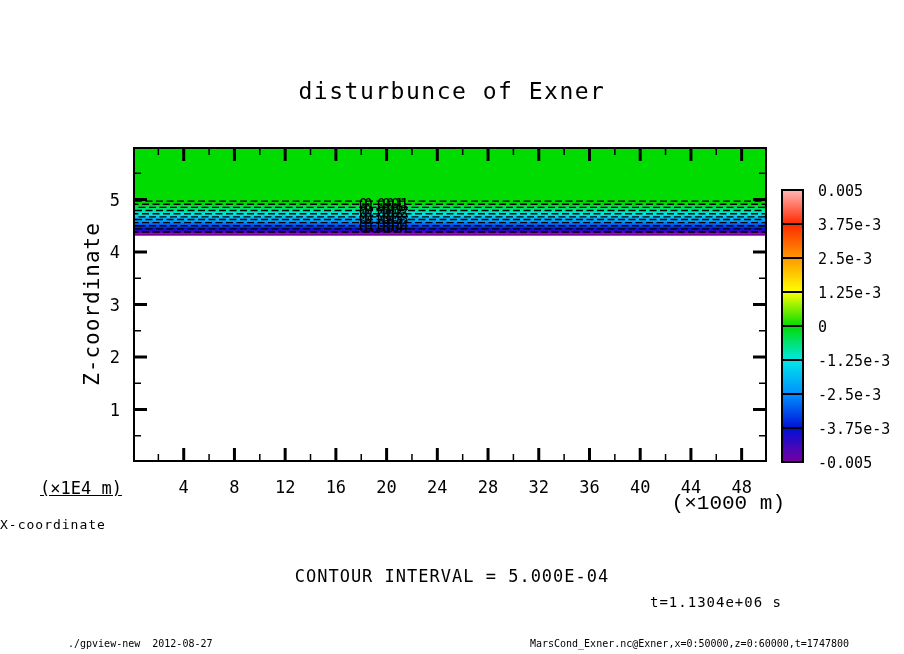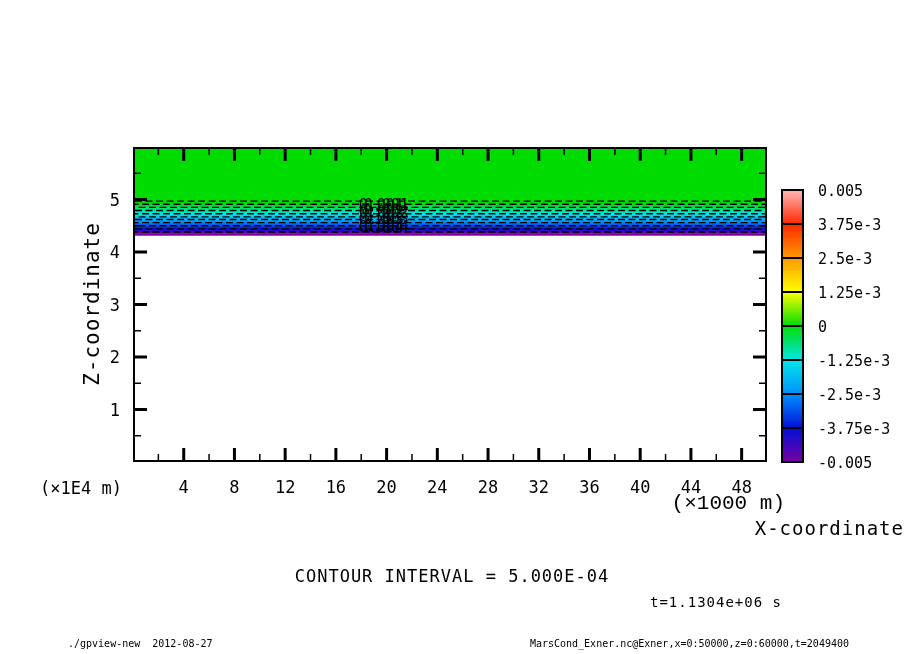--- a/index.html
+++ b/index.html
@@ -1,35 +1,36 @@
 <!DOCTYPE html>
 <html><head>
 <meta charset="utf-8">
 <style>
   html,body{margin:0;padding:0;background:#fff;}
   .canvas{position:relative;width:904px;height:654px;background:#ffffff;overflow:hidden;
           font-family:"DejaVu Sans Mono", monospace;color:#000;}
   .abs{position:absolute;white-space:pre;}
   .chart-title{left:0;top:78px;width:904px;text-align:center;font-size:23px;letter-spacing:1.5px;}
   .y-axis-label{left:92px;top:304px;transform:translate(-50%,-50%) rotate(-90deg);font-size:21px;letter-spacing:1px;}
-  .x-axis-label{left:0;top:517px;width:904px;text-align:right;font-size:19px;letter-spacing:1px;}
-  .y-axis-unit{left:40px;top:478px;font-size:17px;}
+  .x-axis-label{left:0;top:517px;width:904px;text-align:left;font-size:13px;letter-spacing:1px;}
+  .y-axis-unit{left:40px;top:478px;font-size:17px;text-decoration:underline;}
   .x-axis-unit{right:119px;top:492px;font-size:21px;font-family:Liberation Mono, monospace;}
   .contour-interval{left:0;top:566px;width:904px;text-align:center;font-size:17px;letter-spacing:1px;}
   .time-label{right:122px;top:594px;font-size:14px;letter-spacing:1px;}
   .footer{top:638px;font-size:10px;margin-left:44px;}
   .footer-left{left:24px;}
   .footer-right{right:55px;}
   svg text{font-family:"DejaVu Sans Mono", monospace;}
 </style>
 </head>
 <body>
 
 <div class="canvas">
 
+  <div class="abs chart-title">disturbunce of Exner</div>
 
   <svg id="plot-svg" width="904" height="654" viewBox="0 0 904 654" style="position:absolute;left:0;top:0;">
       <defs>
         <linearGradient id="g-band" x1="0" y1="0" x2="0" y2="1">
           <stop offset="0" stop-color="#00DC00"></stop>
           <stop offset="0.6545240893066985" stop-color="#00DC00"></stop>
           <stop offset="0.775440658049354" stop-color="#00E8E8"></stop>
           <stop offset="0.8687191539365454" stop-color="#0090FF"></stop>
           <stop offset="0.9516333725029378" stop-color="#0010D8"></stop>
           <stop offset="1" stop-color="#7800A0"></stop>
@@ -174,15 +175,15 @@
       <text x="818" y="467.5" font-size="15" fill="#000">-0.005</text>
     </svg>
 
   <div class="abs y-axis-label">Z-coordinate</div>
   <div class="abs y-axis-unit">(×1E4 m)</div>
   <div class="abs x-axis-unit">(×1000 m)</div>
   <div class="abs x-axis-label">X-coordinate</div>
   <div class="abs contour-interval">CONTOUR INTERVAL = 5.000E-04</div>
   <div class="abs time-label">t=1.1304e+06 s</div>
   <div class="abs footer footer-left">./gpview-new  2012-08-27</div>
-  <div class="abs footer footer-right">MarsCond_Exner.nc@Exner,x=0:50000,z=0:60000,t=2049400</div>
+  <div class="abs footer footer-right">MarsCond_Exner.nc@Exner,x=0:50000,z=0:60000,t=1747800</div>
 
 </div>
 
 </body></html>

